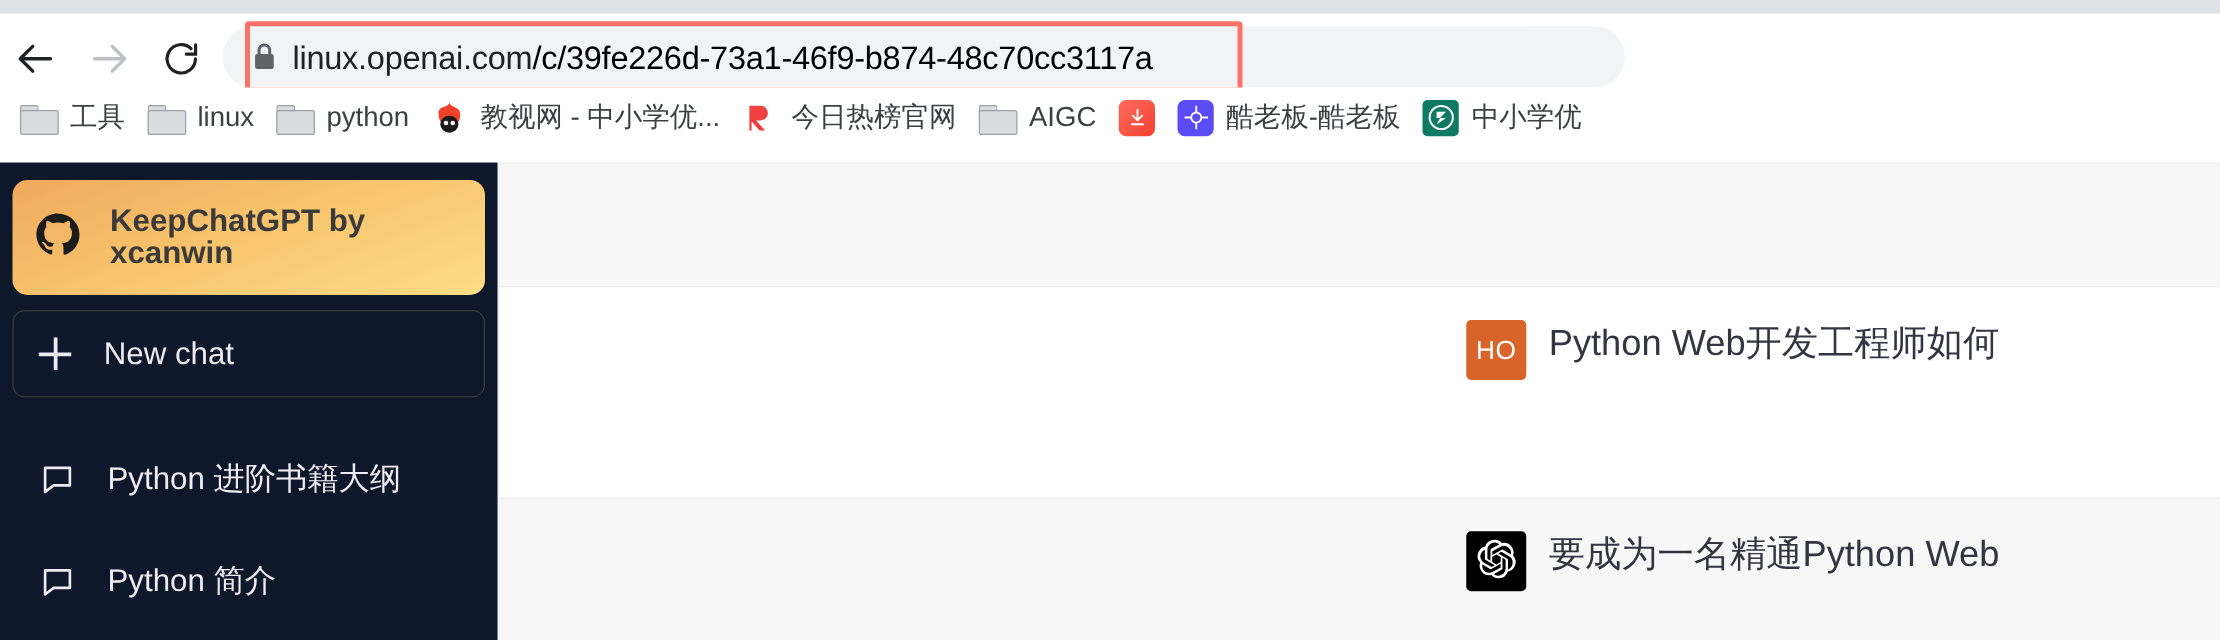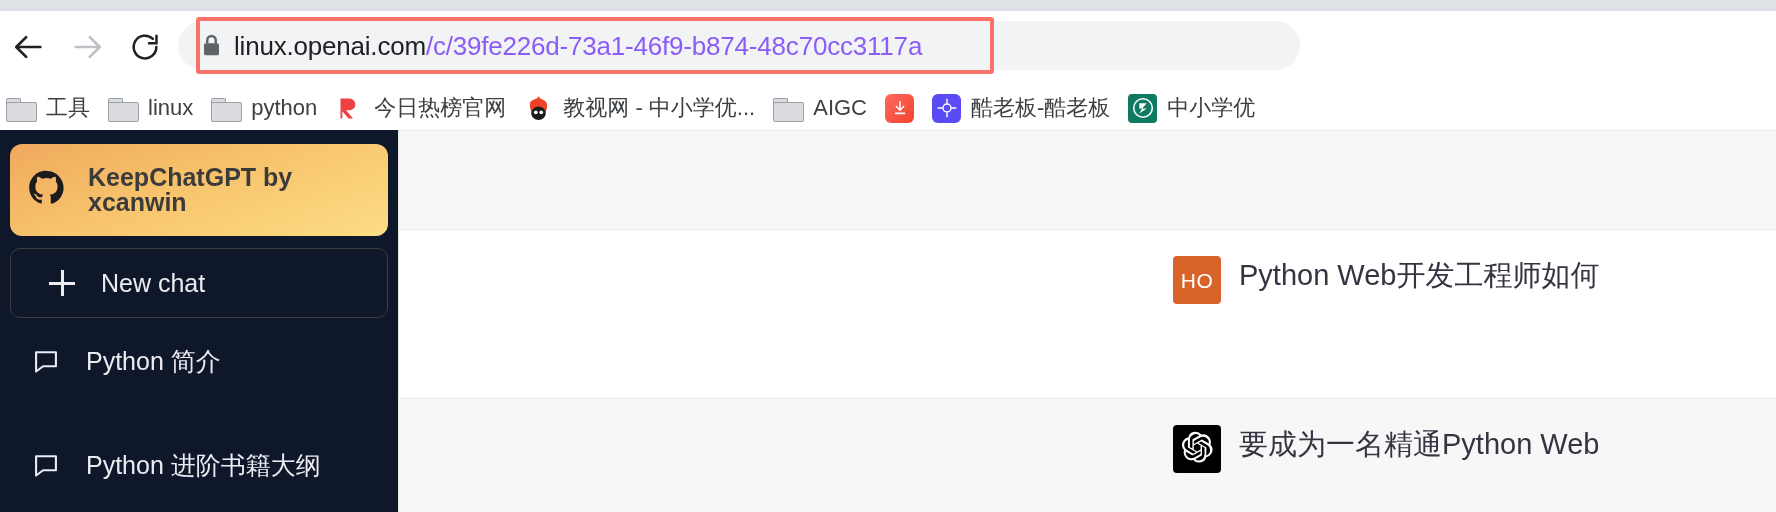--- a/index.html
+++ b/index.html
@@ -43,37 +43,37 @@
     display: flex; align-items: center; justify-content: center;
   }
   .url-text {
     margin-left: 12px;
     font-size: 26px;
     color: #202124;
     letter-spacing: -0.2px;
     white-space: nowrap;
     line-height: 1;
   }
-  .url-text .url-path { color: #8b5cf6; }
+  .url-text .url-path { color: #000000; }
 
   
   .url-highlight {
     position: absolute; left: 196px; top: 17px;
     width: 798px; height: 57px;
     border: 4px solid #fa7268;
     border-radius: 3px;
     pointer-events: none;
   }
 
   
   .bookmarks {
-    position: absolute; left: 0; top: 84px; width: 1776px; height: 48px;
+    position: absolute; left: 0; top: 70px; width: 1776px; height: 48px;
     background: #ffffff;
     display: flex; align-items: center;
-    padding-left: 0;
+    padding-left: 10px;
     overflow: hidden;
   }
   .bm {
     display: flex; align-items: center; gap: 10px;
     padding: 4px 12px 4px 6px;
     border-radius: 6px;
     white-space: nowrap;
     flex: 0 0 auto;
   }
   .bm-label {
@@ -137,21 +137,21 @@
   .gh-icon { width: 44px; height: 44px; flex: 0 0 auto; }
   .keepchat-label {
     font-size: 25px; font-weight: bold; color: #3b3b3b; line-height: 1;
   }
   .new-chat {
     margin: 12px 2px 0 2px;
     height: 70px;
     border: 1px solid #3b3d42;
     border-radius: 10px;
     display: flex; align-items: center;
-    padding-left: 38px; gap: 26px;
+    padding-left: 20px; gap: 26px;
   }
   .plus {
     width: 26px; height: 26px; position: relative; flex: 0 0 auto;
   }
   .plus::before, .plus::after {
     content: ""; position: absolute; background: #ececf1;
   }
   .plus::before { left: 0; top: 11.5px; width: 26px; height: 3px; }
   .plus::after  { top: 0; left: 11.5px; height: 26px; width: 3px; }
   .new-chat-label { font-size: 25px; color: #ececf1; line-height: 1; }
@@ -265,38 +265,38 @@
       <span class="bm-ico folder"></span>
       <span class="bm-label">linux</span>
     </div>
 
     <div class="bm">
       <span class="bm-ico folder"></span>
       <span class="bm-label">python</span>
     </div>
 
     <div class="bm">
-      <span class="bm-ico fav fav-rebang">
-        <svg width="27" height="27" viewBox="0 0 30 30">
-          <path d="M5 26V4h10a6.5 6.5 0 0 1 0 13H11l8 9h-5l-7-8v8Z" fill="#f04142"></path>
-        </svg>
-      </span>
-      <span class="bm-label">今日热榜官网</span>
-    </div>
-
-    <div class="bm">
       <span class="bm-ico fav fav-jiaoshi">
         <svg width="29" height="29" viewBox="0 0 30 30">
           <path d="M6 11 C6 4 14 7 15 2 C17 7 24 5 24 12 C24 19 20 22 15 22 C10 22 6 18 6 11Z" fill="#f0422a"></path>
           <ellipse cx="15" cy="20" rx="7.5" ry="7" fill="#1b1b1b"></ellipse>
           <circle cx="12.2" cy="19" r="1.9" fill="#fff"></circle>
           <circle cx="17.8" cy="19" r="1.9" fill="#fff"></circle>
         </svg>
       </span>
       <span class="bm-label">教视网 - 中小学优...</span>
+    </div>
+
+    <div class="bm">
+      <span class="bm-ico fav fav-rebang">
+        <svg width="27" height="27" viewBox="0 0 30 30">
+          <path d="M5 26V4h10a6.5 6.5 0 0 1 0 13H11l8 9h-5l-7-8v8Z" fill="#f04142"></path>
+        </svg>
+      </span>
+      <span class="bm-label">今日热榜官网</span>
     </div>
 
     <div class="bm">
       <span class="bm-ico folder"></span>
       <span class="bm-label">AIGC</span>
     </div>
 
     <div class="bm">
       <span class="bm-ico fav fav-bili">
         <svg width="18" height="18" viewBox="0 0 24 24" fill="#fff">
@@ -341,36 +341,36 @@
           </svg>
         </span>
         <span class="keepchat-label">KeepChatGPT by xcanwin</span>
       </div>
 
       <div class="new-chat">
         <span class="plus"></span>
         <span class="new-chat-label">New chat</span>
       </div>
 
+      <div class="convo" style="margin-top:26px">
+        <span class="bubble-icon">
+          <svg width="28" height="28" viewBox="0 0 24 24" fill="none" stroke="#ececf1" stroke-width="1.8" stroke-linejoin="round">
+            <path d="M3.5 4.5h17v12h-11l-6 4.5Z"></path>
+          </svg>
+        </span>
+        <span class="convo-label">Python 进阶书籍大纲</span>
+      </div>
+
       <div class="convo" style="margin-top:4px">
         <span class="bubble-icon">
           <svg width="28" height="28" viewBox="0 0 24 24" fill="none" stroke="#ececf1" stroke-width="1.8" stroke-linejoin="round">
             <path d="M3.5 4.5h17v12h-11l-6 4.5Z"></path>
           </svg>
         </span>
         <span class="convo-label">Python 简介</span>
-      </div>
-
-      <div class="convo" style="margin-top:26px">
-        <span class="bubble-icon">
-          <svg width="28" height="28" viewBox="0 0 24 24" fill="none" stroke="#ececf1" stroke-width="1.8" stroke-linejoin="round">
-            <path d="M3.5 4.5h17v12h-11l-6 4.5Z"></path>
-          </svg>
-        </span>
-        <span class="convo-label">Python 进阶书籍大纲</span>
       </div>
     </div>
 
     <div class="main">
 
       <div class="msg msg-assistant row-top"></div>
 
       <div class="msg msg-user row-user">
         <div class="msg-inner">
           <div class="avatar avatar-user">

